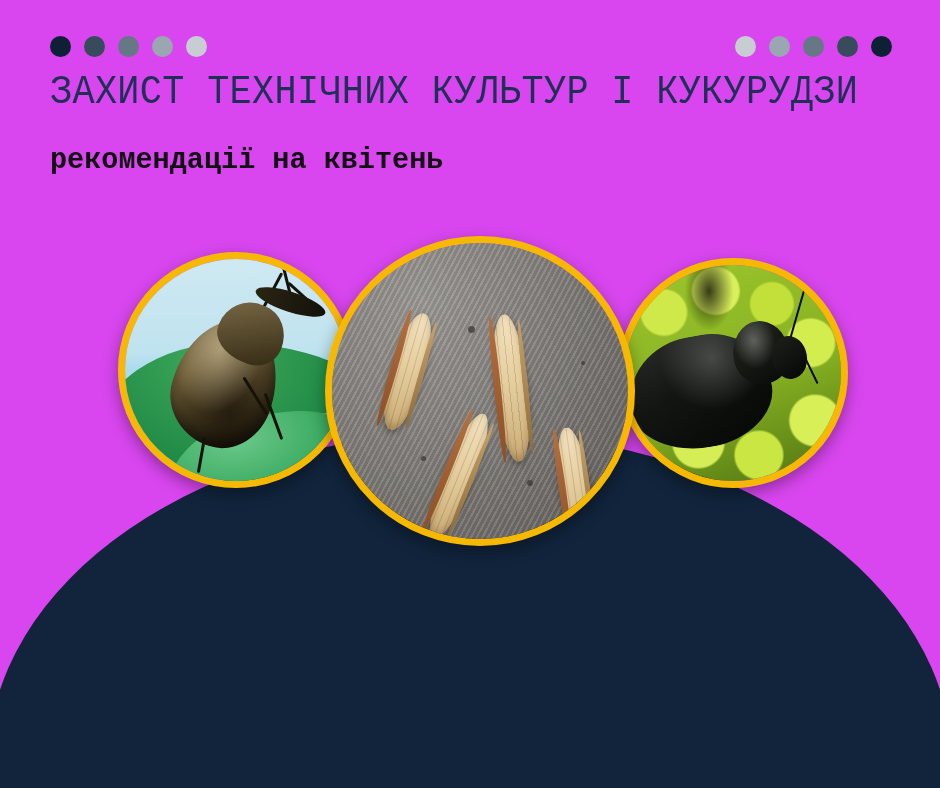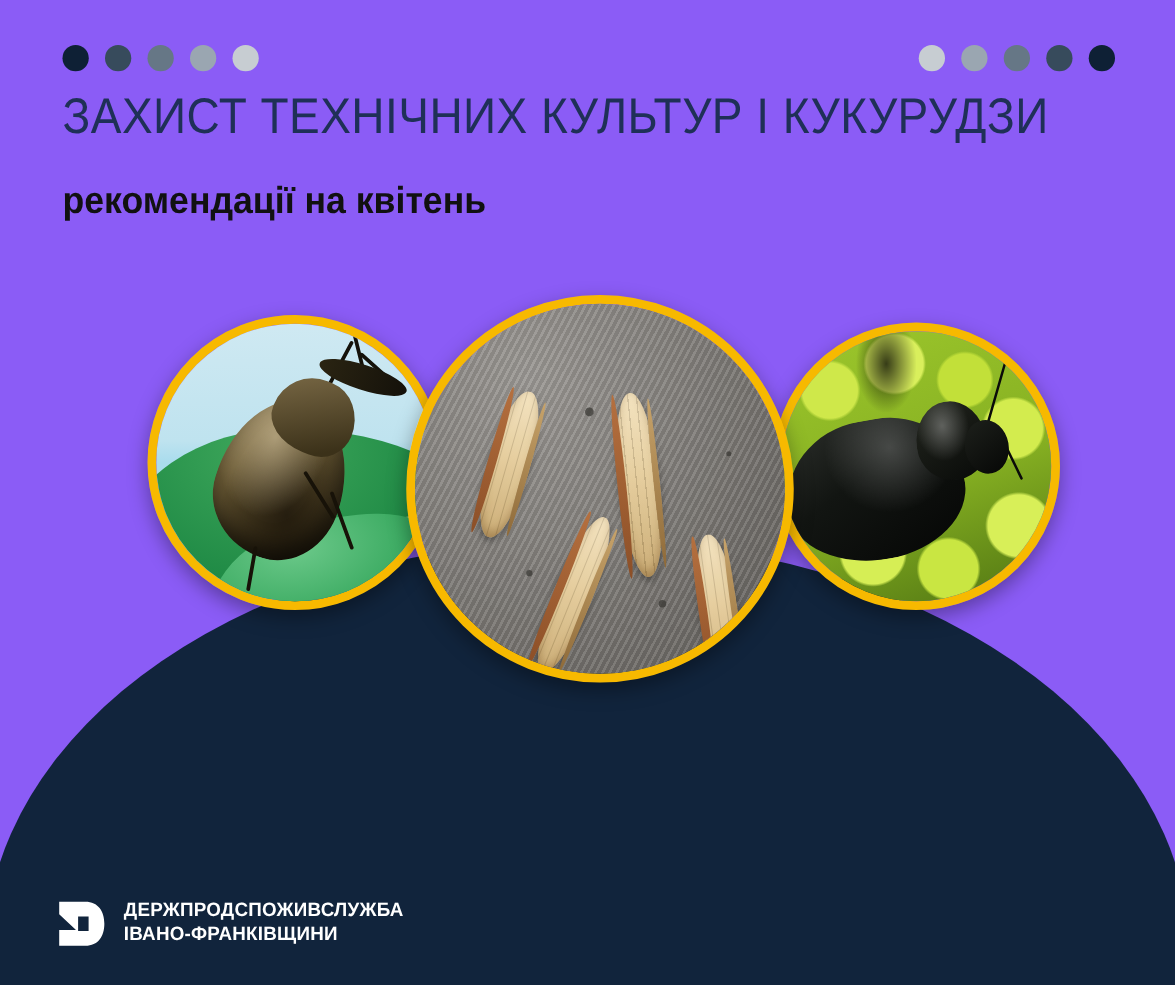--- a/index.html
+++ b/index.html
@@ -244,21 +244,21 @@
     line-height: 1.22;
     letter-spacing: 0.2px;
     transform: scaleX(0.97);
     transform-origin: left center;
     white-space: nowrap;
   }
 </style>
 </head>
 <body>
 
-<div id="poster" style="background: #8b5cf6;">
+<div id="poster" style="background: #d946ef; font-family: Liberation Mono, monospace;">
 
   <div class="dot-row left">
     <span class="dot" style="background: rgb(14, 32, 53);"></span>
     <span class="dot" style="background: rgb(55, 75, 92);"></span>
     <span class="dot" style="background: rgb(102, 119, 134);"></span>
     <span class="dot" style="background: rgb(154, 166, 177);"></span>
     <span class="dot" style="background: rgb(199, 205, 210);"></span>
   </div>
 
   <div class="dot-row right">
@@ -324,24 +324,14 @@
       <div class="flowers"></div>
       <div class="shade"></div>
       <div class="antenna a1"></div>
       <div class="antenna a2"></div>
       <div class="elytra"></div>
       <div class="thorax"></div>
       <div class="headb"></div>
     </div>
   </div>
 
-  <div class="logo-block">
-    <svg class="logo-mark" viewBox="0 0 100 100" aria-hidden="true">
-      <path d="M8 8 H58 C82 8 94 26 94 50 C94 74 82 92 58 92 H8 L8 62 H40 L8 32 Z" fill="#ffffff"></path>
-      <path d="M44 36 H64 V64 H44 Z" fill="#11243c"></path>
-    </svg>
-    <div class="logo-text">
-      <span>ДЕРЖПРОДСПОЖИВСЛУЖБА</span>
-      <span>ІВАНО-ФРАНКІВЩИНИ</span>
-    </div>
-  </div>
 
 </div>
 
 </body></html>

